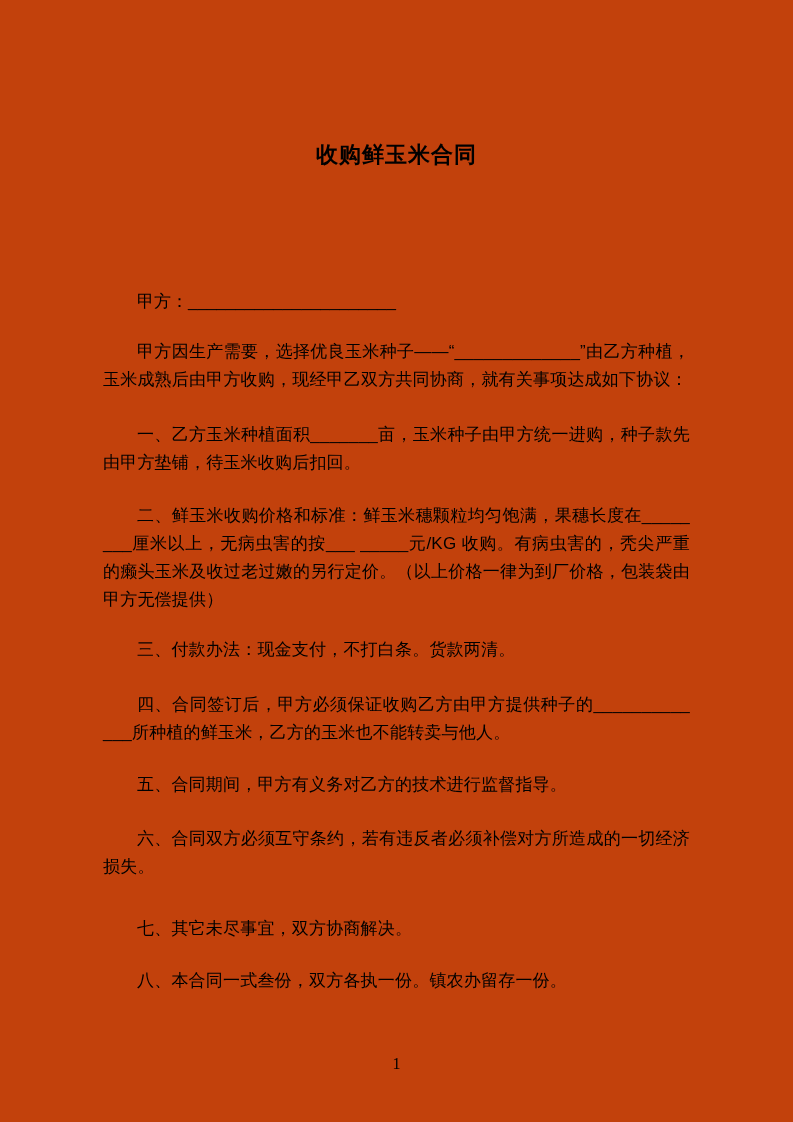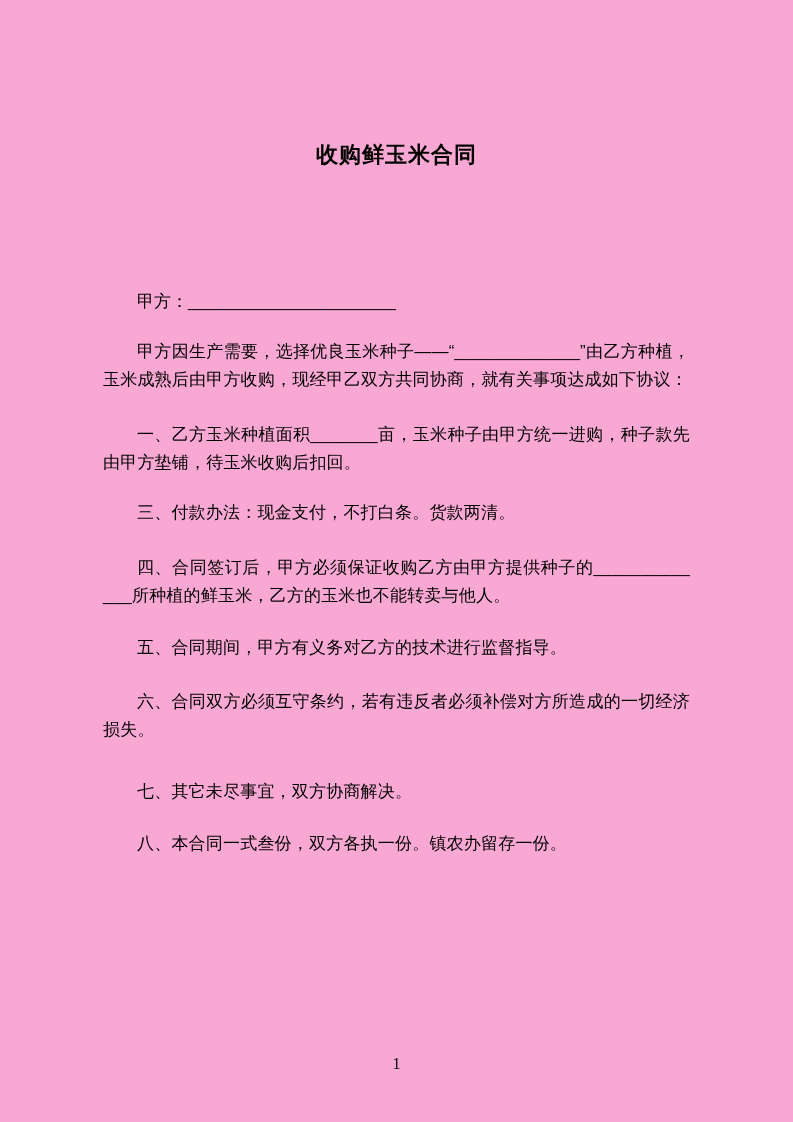--- a/index.html
+++ b/index.html
@@ -4,21 +4,21 @@
 <style>
   html, body {
     margin: 0;
     padding: 0;
     background: #ffffff;
   }
   .page {
     position: relative;
     width: 793px;
     height: 1122px;
-    background: #f9a8d4;
+    background: #c2410c;
     color: #000000;
     font-family: "Liberation Sans", "DejaVu Sans", sans-serif;
     overflow: hidden;
     box-sizing: border-box;
   }
   .content {
     padding: 0 103px;
   }
   .doc-title {
     margin: 0;
@@ -81,20 +81,21 @@
 
     <h1 class="doc-title">收购鲜玉米合同</h1>
 
     <p class="party-line first"><span>甲方：</span><span class="blank">______________________</span></p>
 
 
     <p class="para intro">甲方因生产需要，选择优良玉米种子——“_____________”由乙方种植，玉米成熟后由甲方收购，现经甲乙双方共同协商，就有关事项达成如下协议：</p>
 
     <p class="para clause-1">一、乙方玉米种植面积_______亩，玉米种子由甲方统一进购，种子款先由甲方垫铺，待玉米收购后扣回。</p>
 
+    <p class="para clause-2">二、鲜玉米收购价格和标准：鲜玉米穗颗粒均匀饱满，果穗长度在________厘米以上，无病虫害的按___ _____元/KG 收购。有病虫害的，秃尖严重的癞头玉米及收过老过嫩的另行定价。（以上价格一律为到厂价格，包装袋由甲方无偿提供）</p>
 
     <p class="para clause-3">三、付款办法：现金支付，不打白条。货款两清。</p>
 
     <p class="para clause-4">四、合同签订后，甲方必须保证收购乙方由甲方提供种子的_____________所种植的鲜玉米，乙方的玉米也不能转卖与他人。</p>
 
     <p class="para clause-5">五、合同期间，甲方有义务对乙方的技术进行监督指导。</p>
 
     <p class="para clause-6">六、合同双方必须互守条约，若有违反者必须补偿对方所造成的一切经济损失。</p>
 
     <p class="para clause-7">七、其它未尽事宜，双方协商解决。</p>

